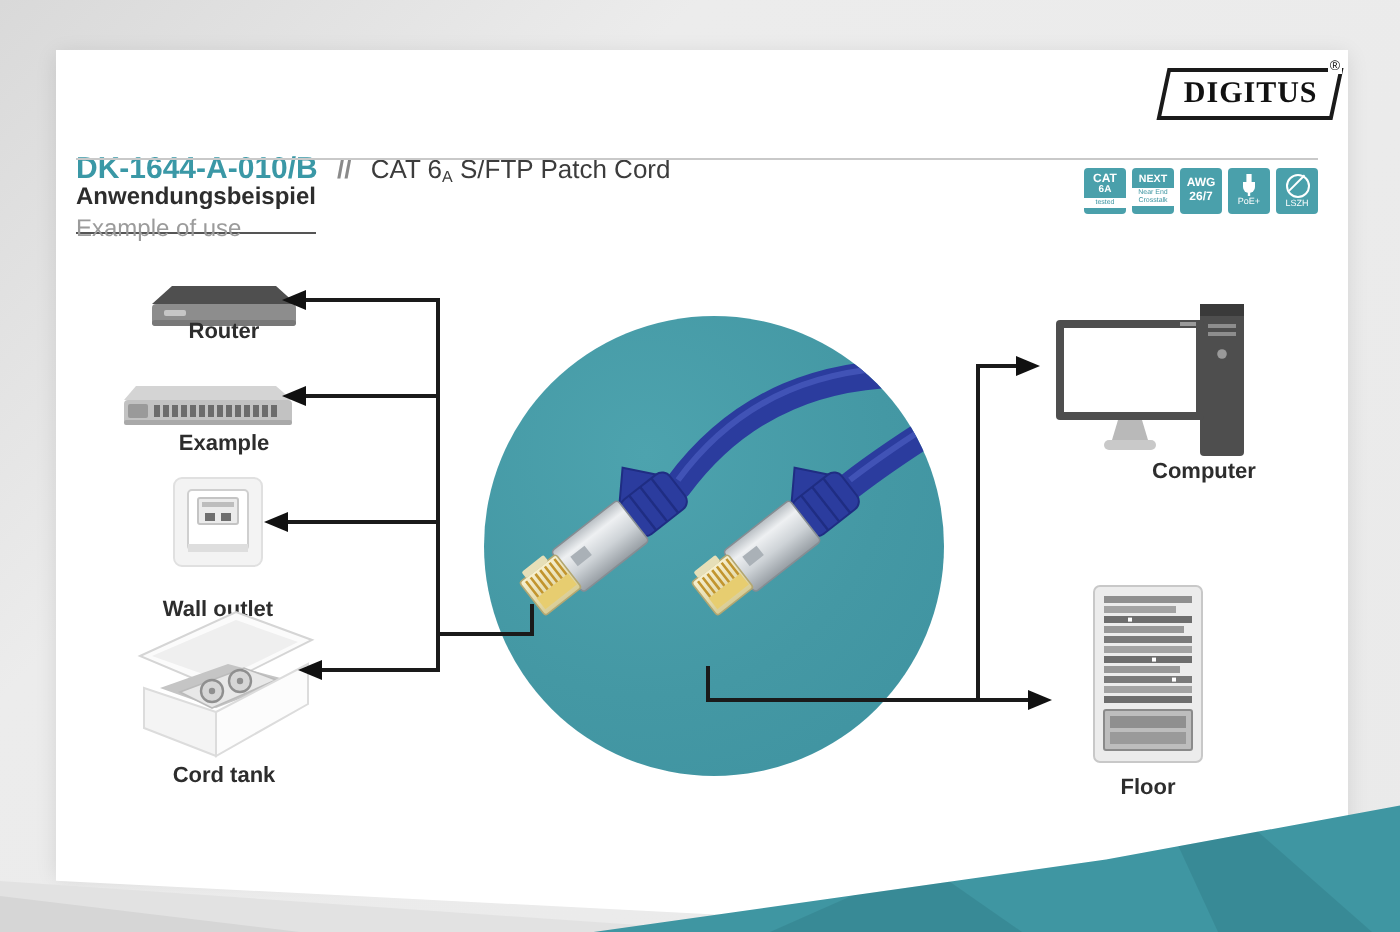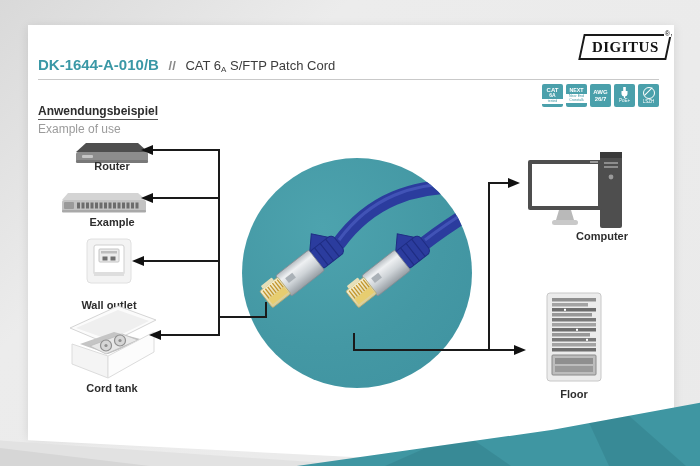--- a/index.html
+++ b/index.html
@@ -22,42 +22,42 @@
   #facet-1{clip-path:polygon(55% 100%,66% 52%,73% 100%);}
   #facet-2{clip-path:polygon(84% 36%,89% 22%,98% 100%,87% 100%);}
   
   #logo{right:31px;top:34px;width:88px;height:26px;}
   #logo-box{position:absolute;inset:0;border:2px solid #1a1a1a;background:#fff;
         transform:skewX(-12deg);display:flex;align-items:center;justify-content:center;}
   #logo-text{transform:skewX(12deg);font-family:"Liberation Serif",serif;font-weight:bold;
         font-size:15px;letter-spacing:.5px;color:#111;}
   #logo-reg{position:absolute;right:-2px;top:-4px;font-size:7px;color:#111;background:#fff;padding:0 1px;}
   
-  #header{left:38px;top:56px;width:630px;font-size:13px;color:#3c3c3c;}
+  #header{left:38px;top:76px;width:630px;font-size:13px;color:#3c3c3c;}
   #part-number{color:#3a98a6;font-weight:bold;font-size:15px;}
   #hdr-sep{color:#8a8a8a;font-weight:bold;margin:0 6px;}
   .subA{font-size:8px;position:relative;top:2px;}
   #header-rule{left:38px;top:79px;width:621px;height:1px;background:#c9c9c9;}
   
   #badges{right:41px;top:84px;display:flex;gap:3px;}
   .badge{width:21px;height:23px;background:#4aa0ab;border-radius:2px;color:#fff;
          display:flex;flex-direction:column;align-items:center;justify-content:center;
          overflow:hidden;text-align:center;line-height:1;}
   .badge .b1{font-size:6px;font-weight:bold;}
   .badge .b2{font-size:5px;font-weight:bold;margin-top:.5px;}
   .badge .strip{width:100%;background:#fff;color:#3f96a2;font-size:3.5px;line-height:1.1;
          margin-top:1px;padding:.5px 0;}
   .badge .cap{font-size:4.5px;margin-top:1px;}
   .nohal{width:10px;height:10px;border:1.3px solid #fff;border-radius:50%;position:relative;}
   .nohal::after{content:"";position:absolute;left:-1px;top:3.6px;width:11px;height:1.3px;
          background:#fff;transform:rotate(-45deg);}
   
-  #sec-title{left:38px;top:104px;font-size:12px;font-weight:bold;color:#2d2d2d;
-         border-bottom:1px solid #555;padding-bottom:1px;}
-  #sec-sub{left:38px;top:107px;font-size:12px;color:#9b9b9b;margin-top:15px;}
+  #sec-title{left:38px;top:91px;font-size:12px;font-weight:bold;color:#2d2d2d;
+         border-bottom:1px solid #555;padding-bottom:11px;}
+  #sec-sub{left:38px;top:107px;font-size:12px;color:#9b9b9b;}
   
   .dev-label{font-size:11px;font-weight:bold;color:#2d2d2d;text-align:center;width:100px;}
   
   .hline{background:#1a1a1a;height:2px;}
   .vline{background:#1a1a1a;width:2px;}
   .arrow-l{width:0;height:0;border-top:5px solid transparent;border-bottom:5px solid transparent;
            border-right:12px solid #111;}
   .arrow-r{width:0;height:0;border-top:5px solid transparent;border-bottom:5px solid transparent;
            border-left:12px solid #111;}
   

